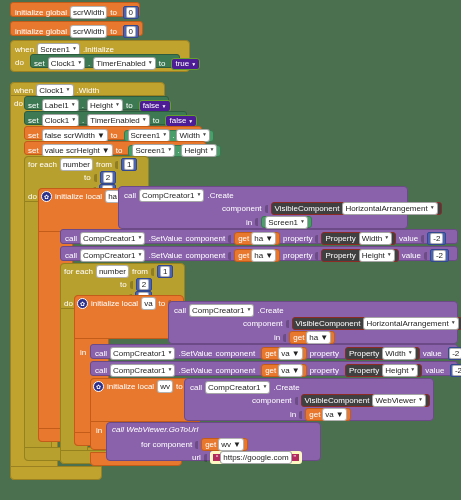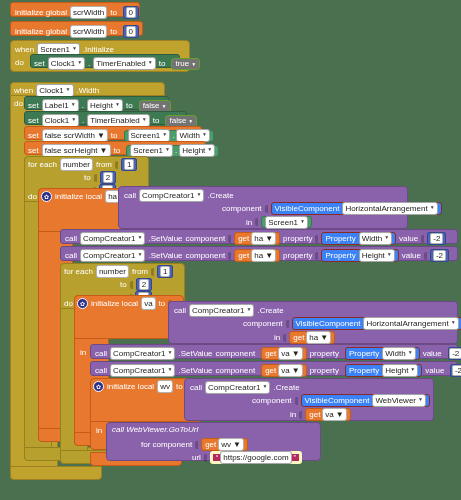--- a/index.html
+++ b/index.html
@@ -33,24 +33,24 @@
     background:#fff;border:1px solid rgba(0,0,0,.3);border-radius:3px;
     color:#222;font-size:8px;line-height:9px;padding:0 2px;height:11px;
   }
 
   
   .c-var{background:#e8782e;border:1px solid #c25c18;}      
   .c-ctrl{background:#b8a02e;border:1px solid #96811f;}      
   .c-evt{background:#c0a22f;border:1px solid #9b8121;}
   .c-set{background:#3d7a54;border:1px solid #2d5c3f;}       
   .c-get{background:#4a9e6a;border:1px solid #38794f;}
-  .c-logic{background:#737373;border:1px solid #63a02c;}      
+  .c-logic{background:#4c1d95;border:1px solid #63a02c;}      
   .c-txt{background:#b4295e;border:3px solid #fef9c3;}       
   .c-proc{background:#8a62ab;border:1px solid #6c4a88;}      
-  .c-help{background:#3b82f6;border:1px solid #8c2a26;}      
+  .c-help{background:#404040;border:1px solid #8c2a26;}      
 
   
   .num{
     display:inline-flex;align-items:center;justify-content:center;
     background:#4b63b4;border:1px solid #33498f;border-radius:2px;
     color:#fff;height:11px;min-width:10px;padding:0 2px;
     font-size:8px;line-height:9px;
   }
   .num i{background:#fff;color:#222;border-radius:2px;padding:0 2px;font-style:normal;border:1px solid rgba(0,0,0,.3);}
 
@@ -204,21 +204,21 @@
             <span class="car">▼</span>
           </span>
       </span>
     </div>
   </div>
 
   <div class="blk c-var" style="left:24px;top:141px;width:182px;height:14px;padding:2px 3px;">
     <div class="row">
       <span class="lbl">set</span>
       <span class="vfld">
-          <span>false scrHeight</span>
+          <span>value scrHeight</span>
           <span class="car">▼</span>
         </span>
       <span class="lbl">to</span>
       <span class="plug"></span>
       <span class="blk c-get" style="position:relative;display:inline-flex;align-items:center;gap:2px;padding:0 3px;height:12px;">
         <span class="fld">
             <span>Screen1</span>
             <span class="car">▼</span>
           </span>
         <span class="lbl">.</span>

